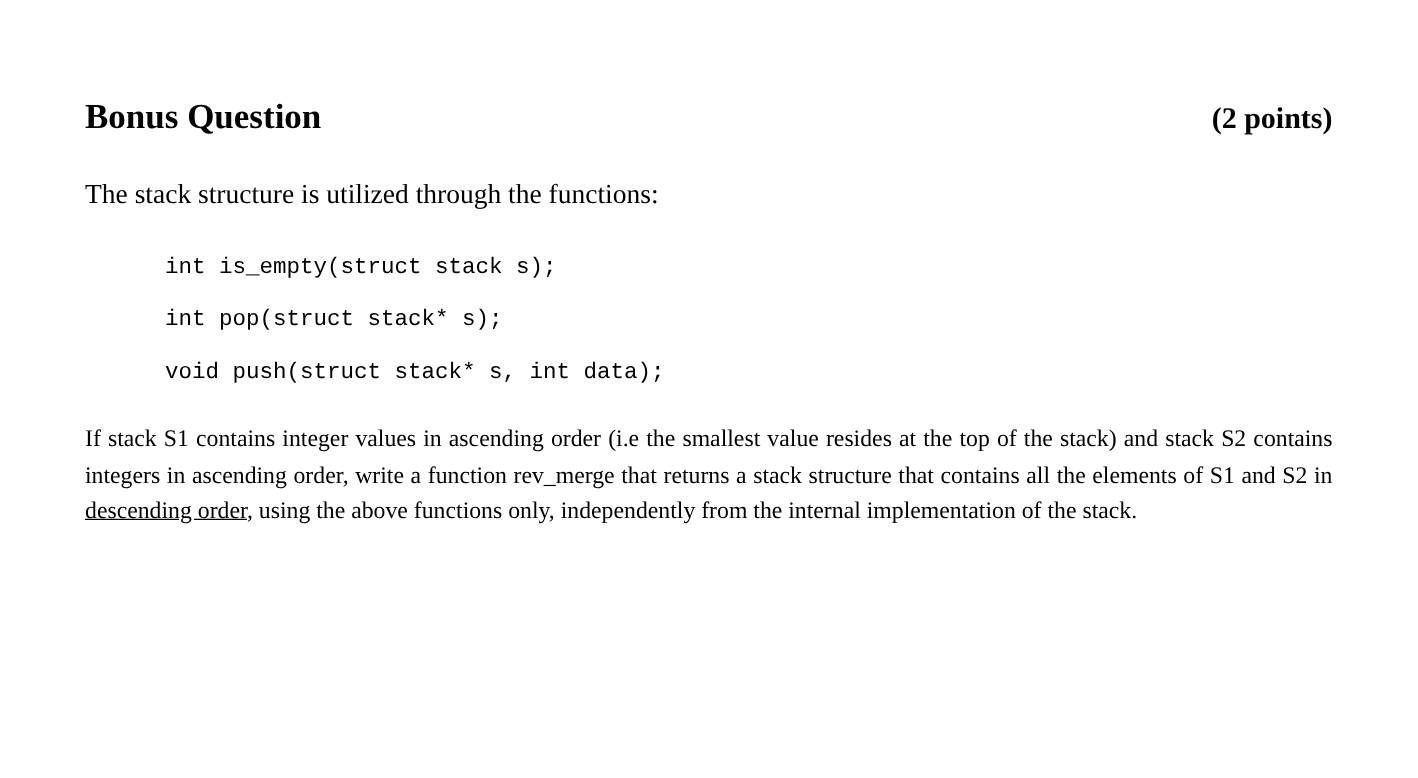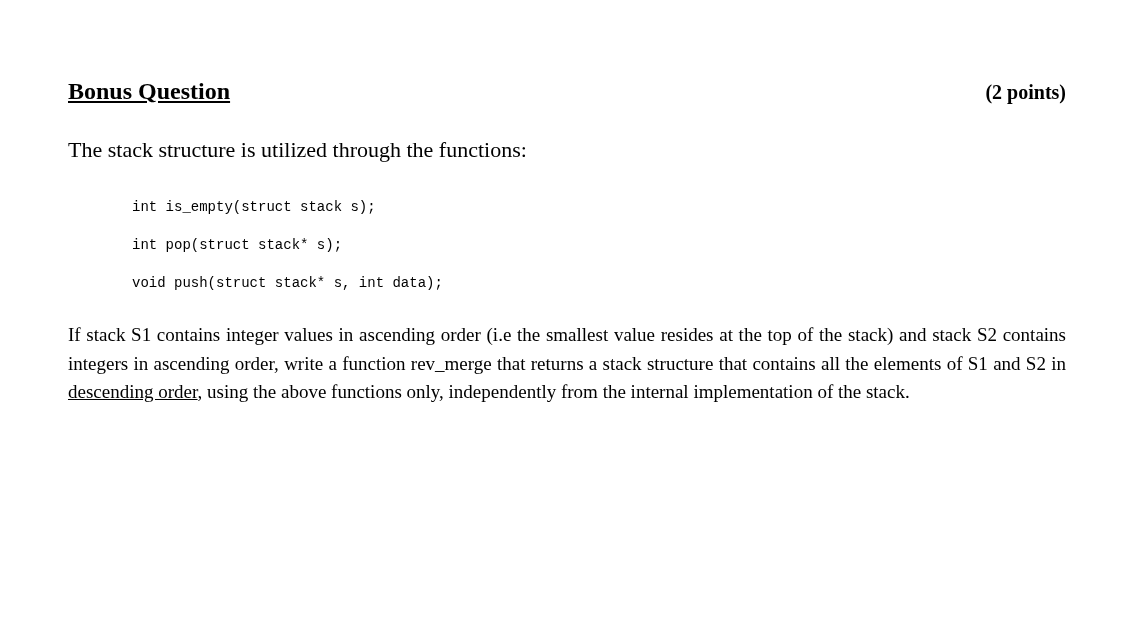--- a/index.html
+++ b/index.html
@@ -15,35 +15,34 @@
       color: #000000;
       padding: 78px 68px 40px 68px;
     }
     .header-row {
       display: flex;
       justify-content: space-between;
       align-items: baseline;
       margin-bottom: 32px;
     }
     .title {
-      font-size: 24px;
+      font-size: 28px;
       font-weight: bold;
-      text-decoration: underline;
     }
     .points {
-      font-size: 20px;
+      font-size: 24px;
       font-weight: bold;
     }
     .intro {
       font-size: 22px;
       margin-bottom: 36px;
     }
     .code-block {
       font-family: "Courier New", Courier, monospace;
-      font-size: 14px;
+      font-size: 18px;
       padding-left: 64px;
       margin-bottom: 30px;
     }
     .code-line {
       margin-bottom: 22px;
       white-space: pre;
     }
     .code-line:last-child {
       margin-bottom: 0;
     }

